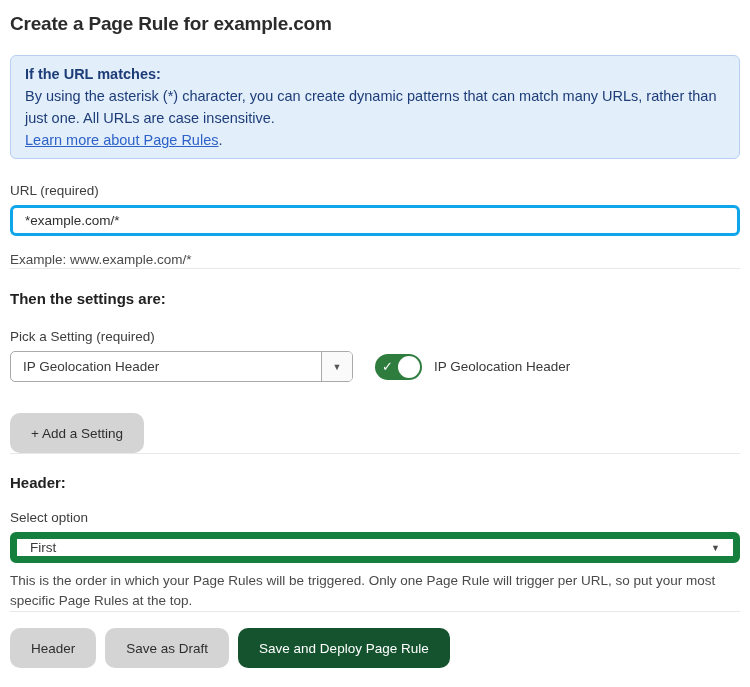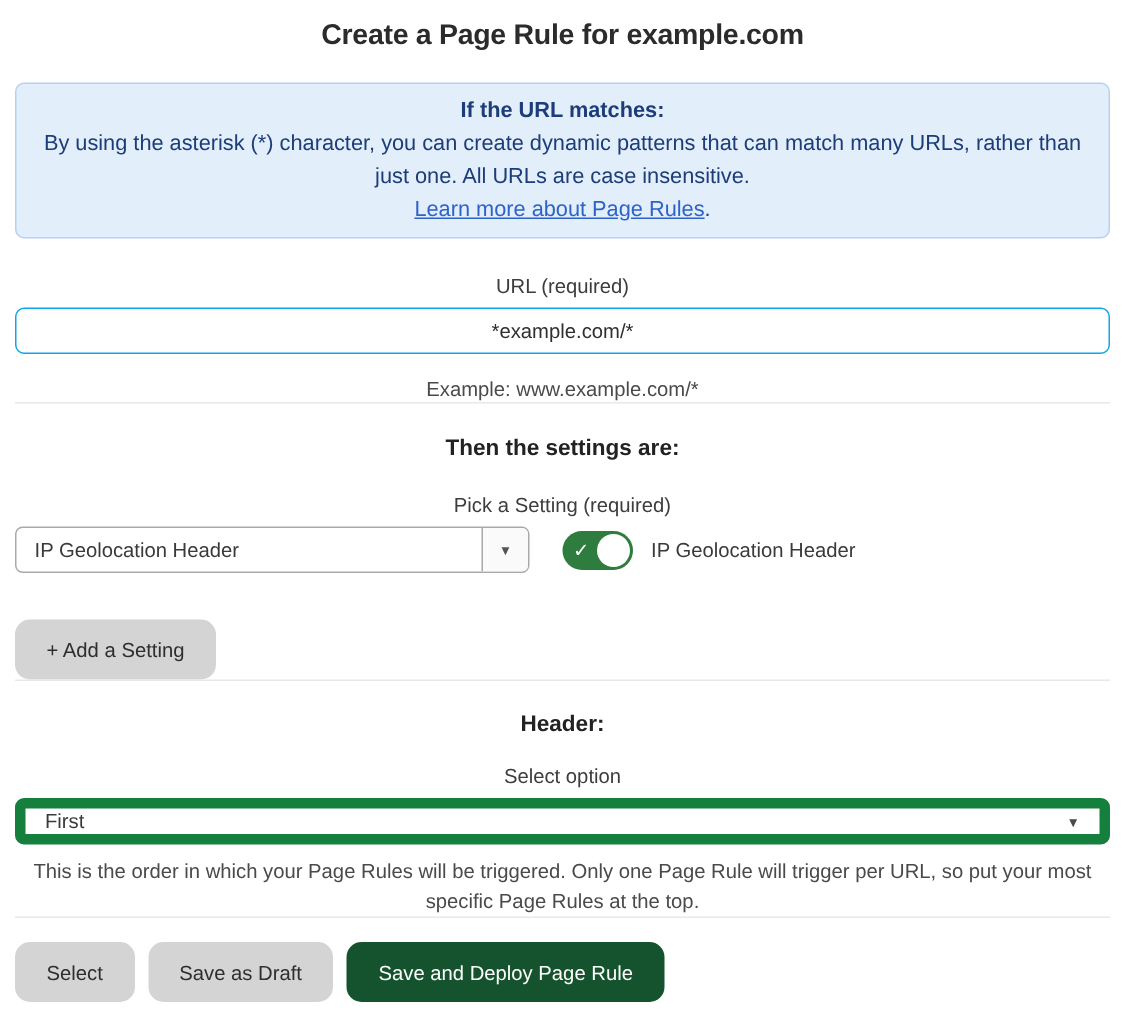--- a/index.html
+++ b/index.html
@@ -1,15 +1,15 @@
 <!DOCTYPE html>
 <html><head>
 <meta charset="utf-8">
 <style>
-  * { box-sizing: border-box; text-align: center; }
+  * { box-sizing: border-box; }
   html, body { margin: 0; padding: 0; background: #ffffff; }
   body {
     width: 750px; height: 687px;
     font-family: "Liberation Sans", sans-serif;
     color: #333; overflow: hidden;
   }
   .page { padding: 10px 10px 0 10px; }
 
   .page-title {
     font-size: 19px; font-weight: 700; color: #2b2b2b;
@@ -32,21 +32,21 @@
   }
   .info-link-line .period { color: #1c3d77; }
 
   .field-label {
     display: block; font-size: 13.5px; color: #3d3d3d; line-height: 17px;
   }
   .url-label { margin-top: 23px; }
 
   .text-input {
     display: block; width: 730px; height: 31px;
-    border: 1px solid #0ea5e9; border-radius: 6px;
+    border: 3px solid #0ea5e9; border-radius: 6px;
     padding: 0 12px; margin-top: 6px;
     font-size: 13.5px; color: #2f2f2f;
     font-family: "Liberation Sans", sans-serif;
     outline: none; background: #fff;
   }
 
   .helper { font-size: 13.5px; color: #4a4a4a; margin-top: 15px; line-height: 17px; }
 
   hr.divider { border: 0; border-top: 1px solid #e8e8e8; margin: 0; }
   .divider-1 { margin-top: 12px; }
@@ -162,18 +162,18 @@
   <div class="select-control">
     <span>First</span>
     <span class="select-caret">▼</span>
   </div>
 
   <div class="helper order-helper">This is the order in which your Page Rules will be triggered. Only one Page Rule will trigger per URL, so put your most specific Page Rules at the top.</div>
 
   <hr class="divider divider-3">
 
   <div class="actions">
-    <button class="btn btn-gray">Select</button>
+    <button class="btn btn-gray">Header</button>
     <button class="btn btn-gray">Save as Draft</button>
     <button class="btn btn-blue">Save and Deploy Page Rule</button>
   </div>
 
 </div>
 
 </body></html>

